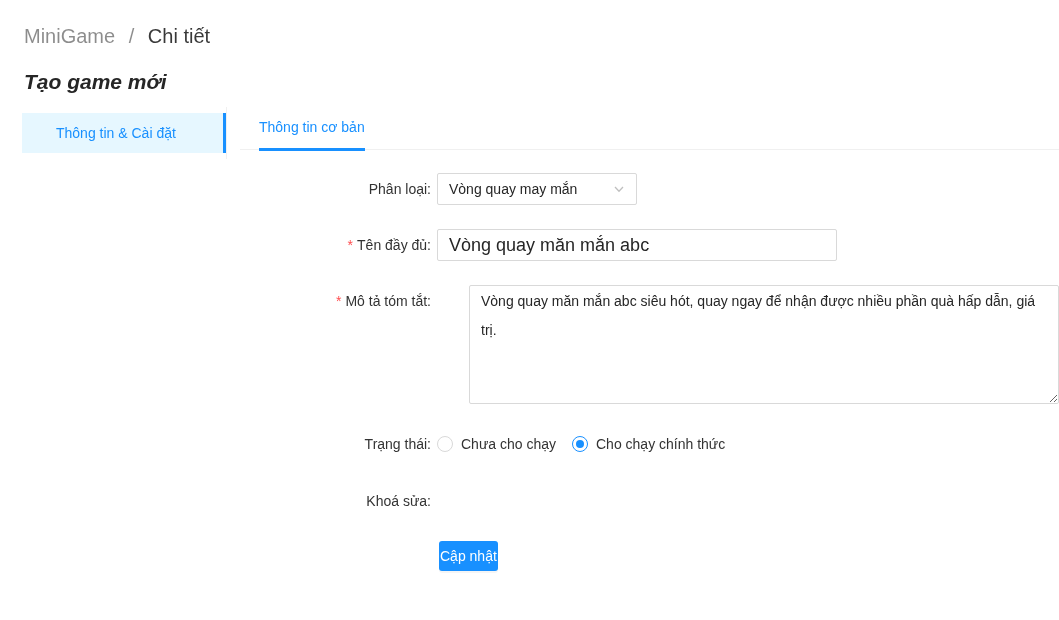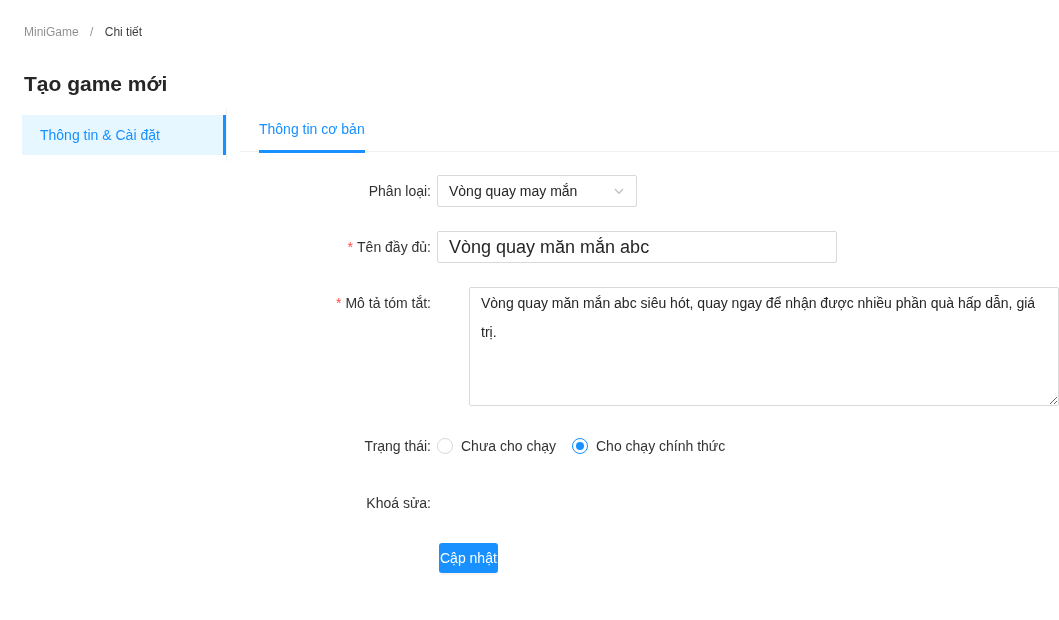--- a/index.html
+++ b/index.html
@@ -13,34 +13,34 @@
     --danger:#ff4d4f;
   }
   *{box-sizing:border-box;margin:0;padding:0;}
   html,body{background:#ffffff;}
   body{
     width:1059px;height:620px;overflow:hidden;
     font-family:"Liberation Sans", sans-serif;
     font-size:14px;color:var(--text);
   }
   
-  .breadcrumb{margin:25px 0 5px 24px;font-size:12px;}
+  .breadcrumb{margin:25px 0 5px 24px;font-size:20px;}
   .crumb-prev{color:rgba(0,0,0,0.45);cursor:pointer;}
   .crumb-sep{color:rgba(0,0,0,0.45);margin:0 8px;}
   .crumb-cur{color:rgba(0,0,0,0.78);}
-  .page-title{margin:33px 0 0 24px;font-size:21px;font-weight:700;color:var(--text-strong);}
+  .page-title{margin:22px 0 0 24px;font-size:21px;font-weight:700;color:var(--text-strong);font-style:italic;}
 
   
   .main{display:flex;margin-top:13px;align-items:flex-start;}
   .side-menu{width:227px;flex:0 0 227px;border-right:1px solid var(--divider);padding:6px 0;}
   .side-menu-item{
     margin-left:22px;height:40px;line-height:40px;
     background:var(--active-bg);color:var(--primary);
     border-right:3px solid var(--primary);
-    padding-left:18px;font-size:14px;cursor:pointer;
+    padding-left:34px;font-size:14px;cursor:pointer;
   }
   .tabs-col{flex:1;margin-left:13px;min-width:0;}
   .tab-bar{border-bottom:1px solid var(--divider);padding-left:19px;}
   .tab-item{
     display:inline-block;padding:12px 0 13px 0;
     color:var(--primary);border-bottom:3px solid var(--primary);
     margin-bottom:-2px;cursor:pointer;font-size:14px;
   }
 
   

